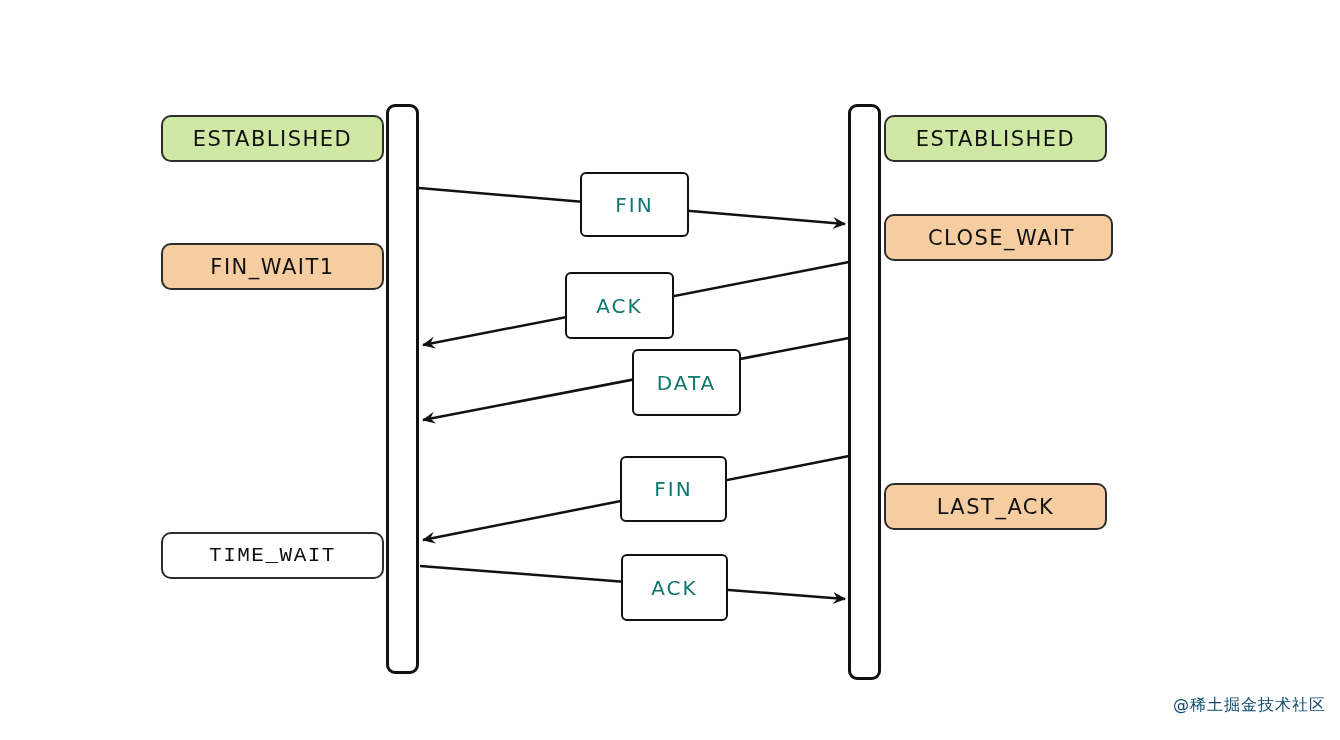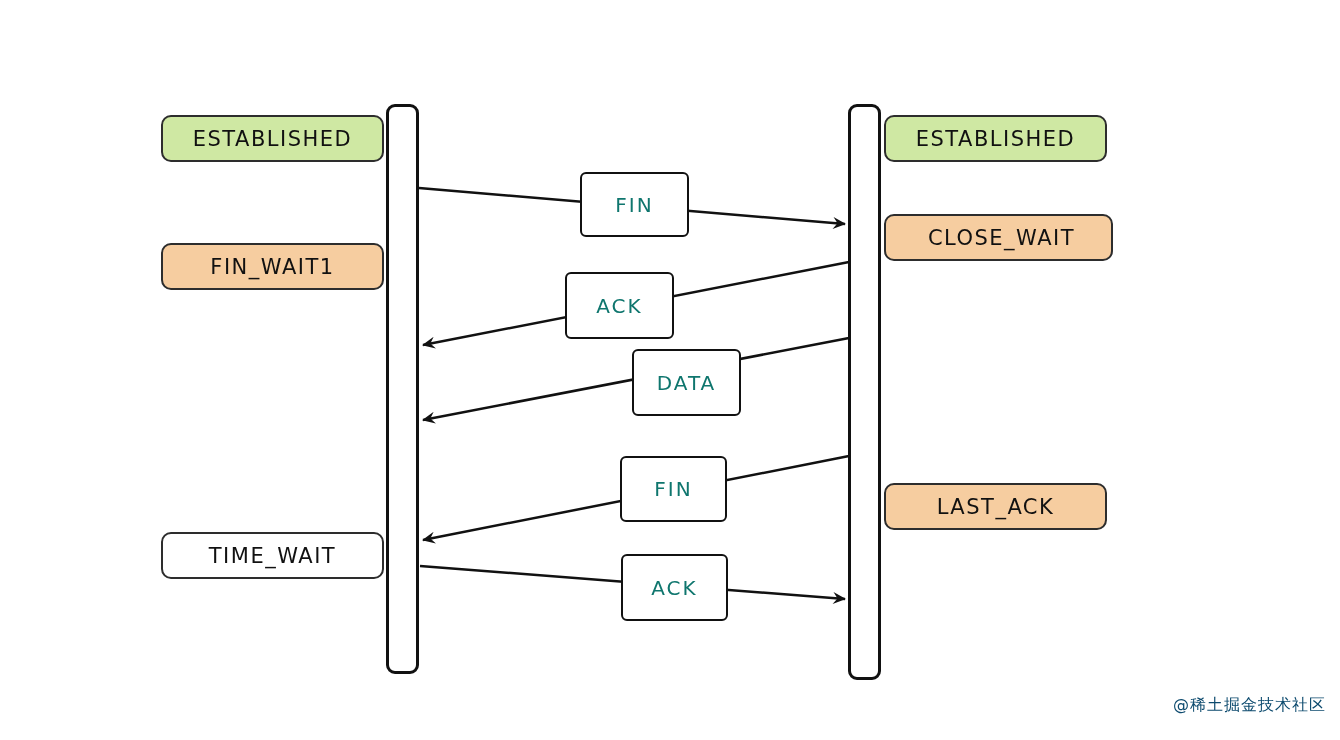--- a/index.html
+++ b/index.html
@@ -42,21 +42,21 @@
     align-items: center;
     justify-content: center;
     font-size: 21px;
     letter-spacing: 1.5px;
     color: #111111;
     z-index: 3;
     box-sizing: content-box;
   }
   .green  { background: #cfe8a3; }
   .orange { background: #f6cda0; }
-  .white  { background: #ffffff; }
+  .white  { background: #ffffff; font-family: Liberation Mono, monospace; }
   .msg-box {
     position: absolute;
     border: 2.5px solid #111111;
     border-radius: 6px;
     background: #ffffff;
     display: flex;
     align-items: center;
     justify-content: center;
     font-size: 20px;
     letter-spacing: 2px;

